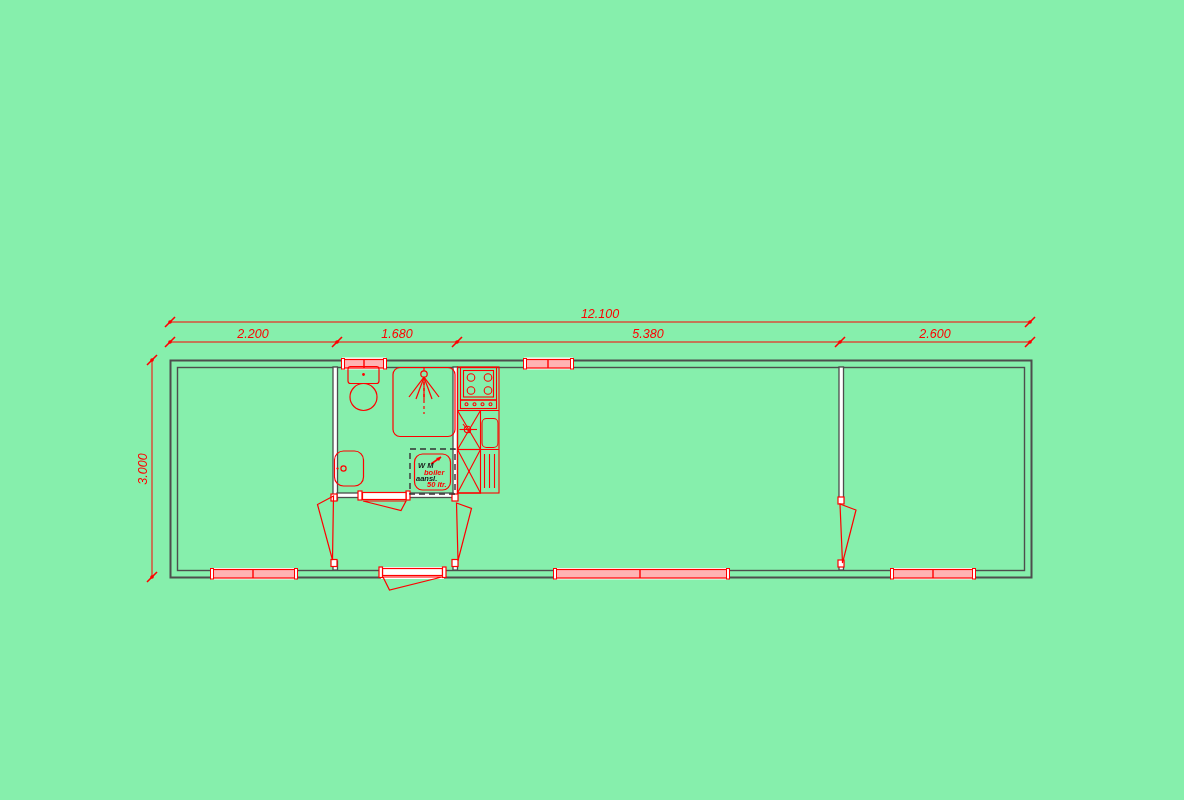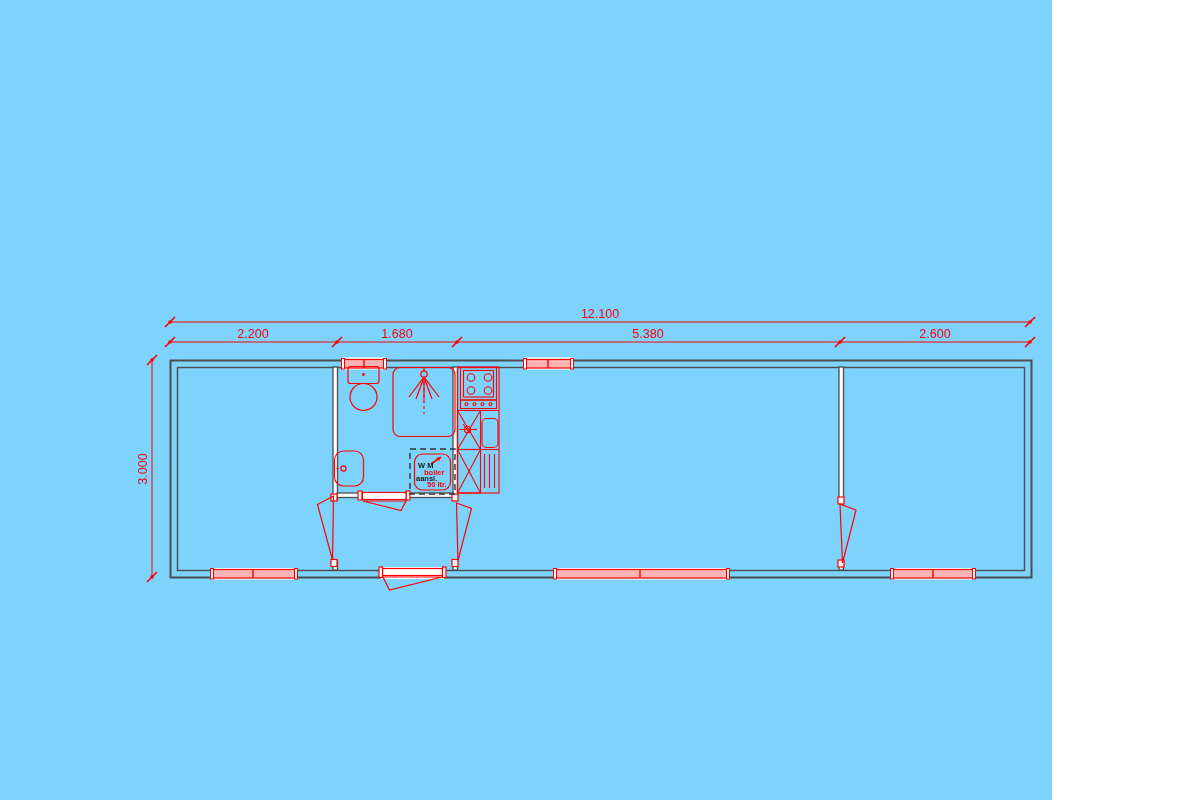--- a/index.html
+++ b/index.html
@@ -1,17 +1,17 @@
 <!DOCTYPE html>
 <html><head>
 <meta charset="utf-8">
 <style>
   html,body{margin:0;padding:0;background:#ffffff;}
-  .canvas{position:relative;width:1052px;height:800px;background:#7dd3fc;overflow:hidden;
-          font-family:"Liberation Sans", sans-serif;}
+  .canvas{position:relative;width:1184px;height:800px;background:#86efac;overflow:hidden;
+          font-family:"Liberation Sans", sans-serif;font-style:italic;}
   svg{display:block;}
   text{font-family:"Liberation Sans", sans-serif;}
   .dimtxt{font-size:12.5px;fill:#ff0000;}
   .tiny-black{font-size:7.5px;fill:#1a1a1a;font-weight:bold;}
   .tiny-red{font-size:7.5px;fill:#ff0000;font-weight:bold;}
 </style>
 </head>
 <body>
 
 <div class="canvas">

